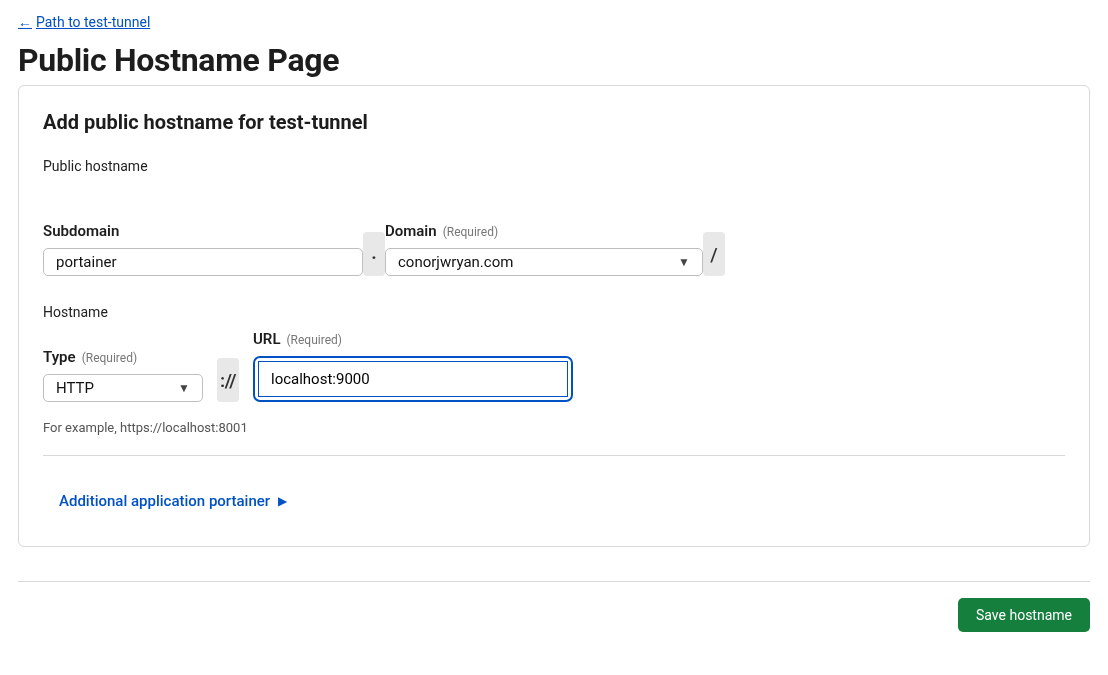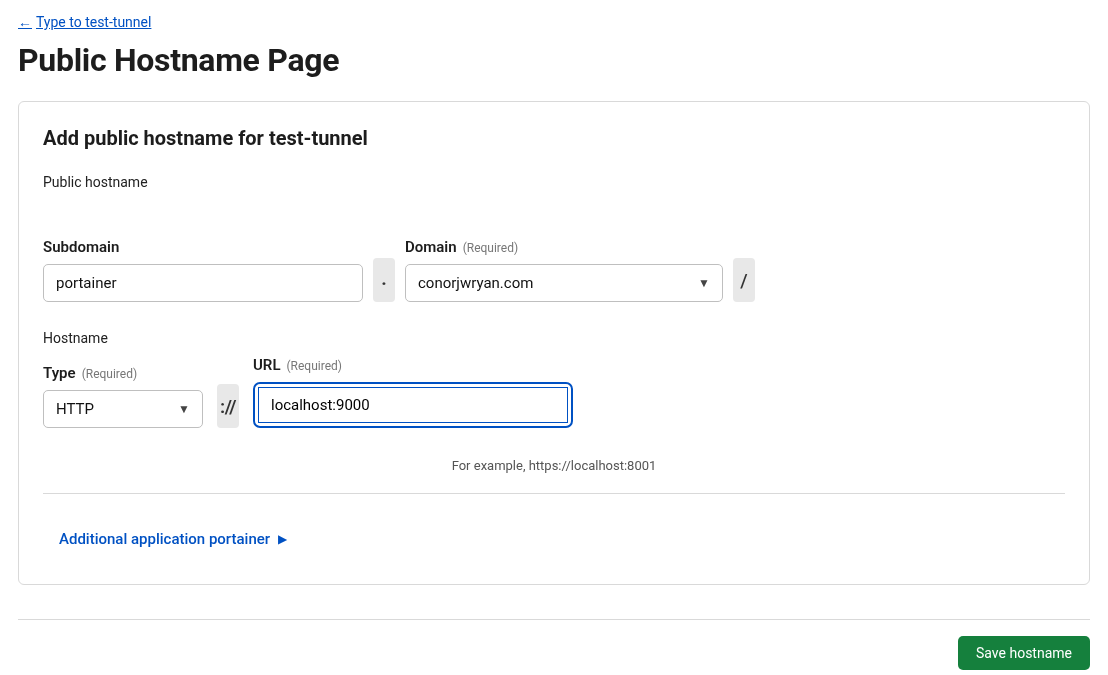--- a/index.html
+++ b/index.html
@@ -15,21 +15,21 @@
       font-size: 14px;
       text-decoration: underline;
       display: inline-flex;
       align-items: center;
       gap: 4px;
     }
     h1.page-title {
       font-size: 32px;
       font-weight: 700;
       margin-top: 10px;
-      margin-bottom: 22px;
+      margin-bottom: 6px;
       letter-spacing: -0.3px;
     }
     .card {
       border: 1px solid #d9d9d9;
       border-radius: 6px;
       padding: 24px 24px 36px 24px;
     }
     h2.card-title {
       font-size: 20px;
       font-weight: 700;
@@ -37,39 +37,38 @@
     }
     .section-label {
       font-size: 14px;
       font-weight: 400;
       color: #222;
       margin-bottom: 10px;
     }
     .field-row {
       display: flex;
       align-items: flex-end;
-      gap: 10px;
       margin-bottom: 28px;
     }
     .field-group { display: flex; flex-direction: column; }
     .field-label {
       font-size: 15px;
       font-weight: 600;
       margin-bottom: 8px;
       display: flex;
       align-items: baseline;
       gap: 6px;
     }
     .req {
       font-size: 12px;
       font-weight: 400;
       color: #777;
     }
     .text-input, .select-box {
-      height: 38px;
+      height: 28px;
       border: 1px solid #bfbfbf;
       border-radius: 5px;
       padding: 0 12px;
       font-size: 15px;
       color: #111;
       background: #fff;
       font-family: inherit;
     }
     .text-input::placeholder { color: #888; }
     .select-box {
@@ -112,23 +111,22 @@
       border: 1px solid #0051c3;
       border-radius: 0;
       padding: 0 12px;
       font-size: 15px;
       font-family: inherit;
     }
     .service-row { display: flex; align-items: flex-end; gap: 14px; }
     .example {
       font-size: 13px;
       color: #555;
-      margin-top: 30px;
+      margin-top: 18px;
       margin-bottom: 0;
-      text-align: center;
     }
     hr.inner {
       border: none;
       border-top: 1px solid #d9d9d9;
       margin-top: 20px;
     }
     .advanced {
       color: #0051c3;
       font-size: 15px;
       font-weight: 500;
@@ -165,21 +163,21 @@
     .sep-dot { font-weight: 700; padding-bottom: 4px; }
     .sep-scheme { font-weight: 600; letter-spacing: -0.5px; }
   </style>
 </head>
 <body>
 
 
 
 <a href="#" class="back-link">
   <span>←</span>
-  <span>Type to test-tunnel</span>
+  <span>Path to test-tunnel</span>
 </a>
 
 <h1 class="page-title">Public Hostname Page</h1>
 
 <div class="card">
   <h2 class="card-title">Add public hostname for test-tunnel</h2>
 
   <div class="section-label">Public hostname</div>
 
   <div class="field-row">

